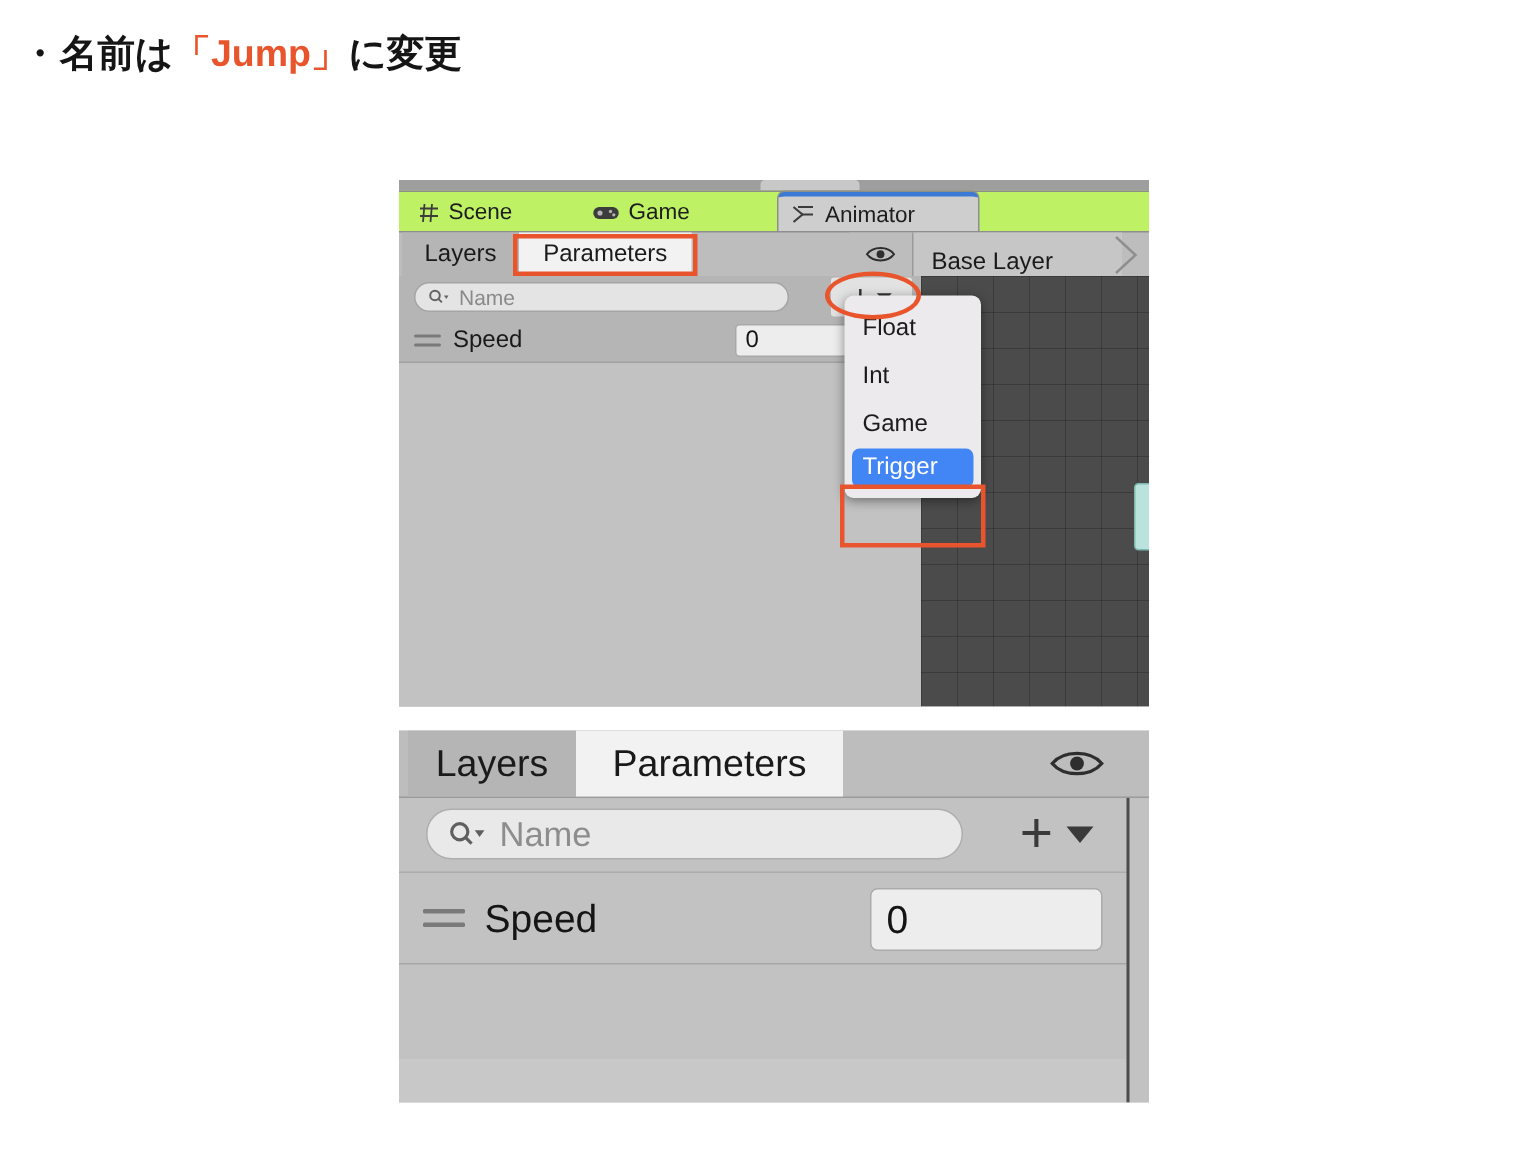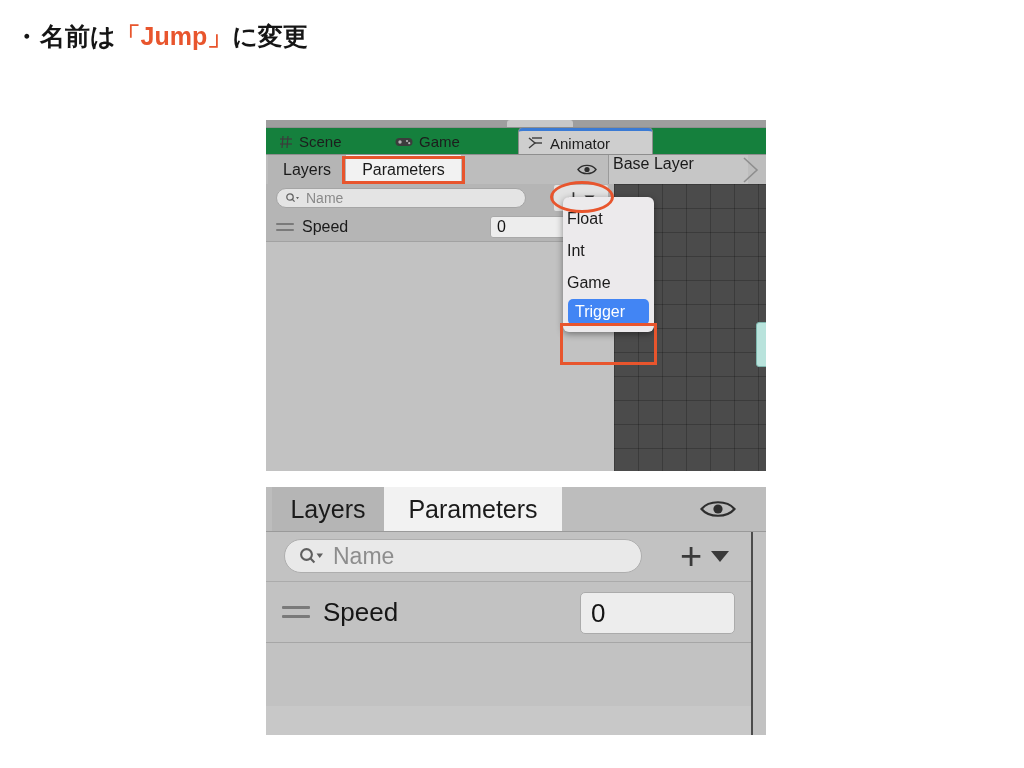--- a/index.html
+++ b/index.html
@@ -66,21 +66,21 @@
     background: #c8c8c8;
     border-radius: 3px 3px 0 0;
   }
 
   .tabbar {
     position: absolute;
     left: 0;
     top: 7px;
     width: 500px;
     height: 27px;
-    background: #15803d;
+    background: #bef264;
     border-top: 1px solid #8e8e8e;
   }
   .tab {
     position: absolute;
     top: 0;
     height: 27px;
     display: flex;
     align-items: center;
     gap: 6px;
     padding: 0 9px;
@@ -132,22 +132,22 @@
     left: 300px; top: 0;
     width: 42px; height: 29px;
     display: flex; align-items: center; justify-content: center;
     background: #bdbdbd;
   }
   .baselayer {
     position: absolute;
     left: 342px; top: 0;
     width: 140px; height: 29px;
     background: #c6c6c6;
-    display: flex; align-items: flex-start;
-    padding-left: 4px;
+    display: flex; align-items: flex-end;
+    padding-left: 12px;
     box-sizing: border-box;
     font-size: 16px; color: #1a1a1a;
     border-left: 1px solid #9a9a9a;
   }
   .crumb-arrow {
     position: absolute;
     left: 477px; top: 2px;
   }
 
   
@@ -264,21 +264,21 @@
     border-radius: 6px;
     box-shadow: 0 2px 7px rgba(0,0,0,.42);
     padding: 6px 0 7px 0;
     box-sizing: border-box;
     z-index: 6;
   }
   .dd-item {
     height: 32px;
     display: flex;
     align-items: center;
-    padding-left: 4px;
+    padding-left: 12px;
     font-size: 16px;
     color: #1b1b1b;
     box-sizing: border-box;
   }
   .dd-item.selected {
     margin: 0 5px;
     padding-left: 7px;
     background: #4285f4;
     color: #ffffff;
     border-radius: 5px;

